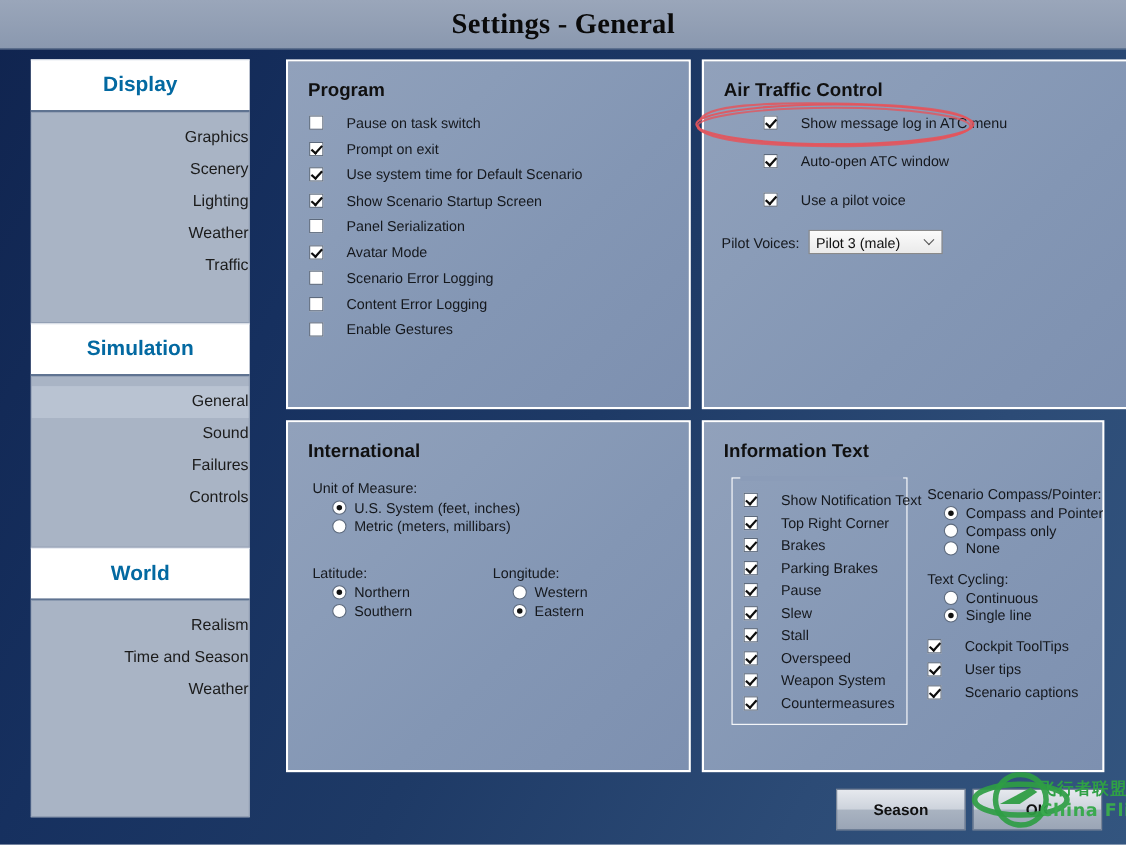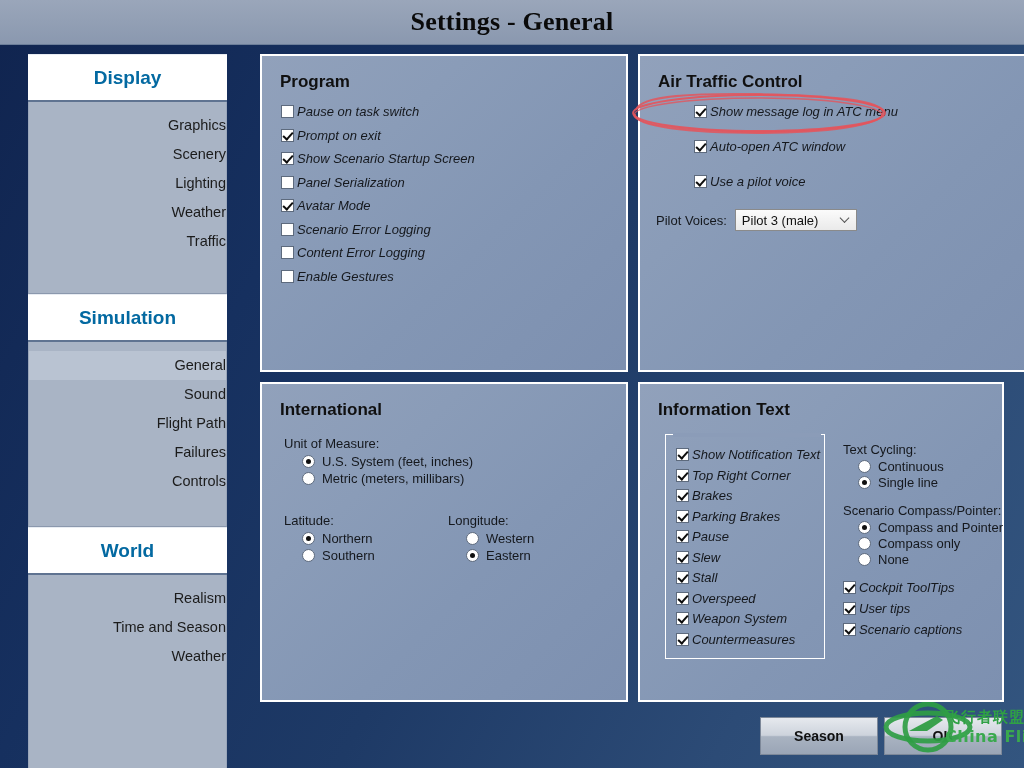--- a/index.html
+++ b/index.html
@@ -108,21 +108,21 @@
   }
   .chk.on::after {
     content: "";
     position: absolute;
     left: 3px; top: 0px;
     width: 4px; height: 8px;
     border: solid #0d0d0d;
     border-width: 0 2px 2px 0;
     transform: rotate(42deg);
   }
-  .chk-label { font-size: 13px; color: #15181d; margin-left: 3px; white-space: nowrap; font-style: italic; }
+  .chk-label { font-size: 13px; color: #15181d; margin-left: 21px; white-space: nowrap; }
 
   .rad {
     width: 13px; height: 13px;
     border-radius: 50%;
     background: #ffffff;
     border: 1px solid #5d6a7d;
     flex: 0 0 auto;
     position: relative;
   }
   .rad.on::after {
@@ -281,21 +281,20 @@
           <div class="nav-item">Weather</div>
           <div class="nav-item">Traffic</div>
           <div class="nav-spacer-display"></div>
         </div>
       </div>
       <div class="nav-group">
         <div class="nav-header">Simulation</div>
         <div class="nav-body">
           <div class="nav-item selected">General</div>
           <div class="nav-item">Sound</div>
-          <div class="nav-item">Flight Path</div>
           <div class="nav-item">Failures</div>
           <div class="nav-item">Controls</div>
           <div class="nav-spacer-sim"></div>
         </div>
       </div>
       <div class="nav-group">
         <div class="nav-header">World</div>
         <div class="nav-body">
           <div class="nav-item">Realism</div>
           <div class="nav-item">Time and Season</div>
@@ -308,20 +307,24 @@
   <div class="panel" id="panel-program">
     <div class="panel-title">Program</div>
     <div id="program-list">
         <div class="chk-row">
           <span class="chk"></span>
           <span class="chk-label">Pause on task switch</span>
         </div>
         <div class="chk-row">
           <span class="chk on"></span>
           <span class="chk-label">Prompt on exit</span>
+        </div>
+        <div class="chk-row">
+          <span class="chk on"></span>
+          <span class="chk-label">Use system time for Default Scenario</span>
         </div>
         <div class="chk-row">
           <span class="chk on"></span>
           <span class="chk-label">Show Scenario Startup Screen</span>
         </div>
         <div class="chk-row">
           <span class="chk"></span>
           <span class="chk-label">Panel Serialization</span>
         </div>
         <div class="chk-row">
@@ -456,46 +459,46 @@
               <span class="chk-label">Weapon System</span>
             </div>
             <div class="chk-row">
               <span class="chk on"></span>
               <span class="chk-label">Countermeasures</span>
             </div>
           </div>
       </div>
       <div id="info-right">
         <div class="block">
+          <div class="sub-label">Scenario Compass/Pointer:</div>
+          <div class="radios" id="compass-list">
+              <div class="rad-row">
+                <span class="rad on"></span>
+                <span class="rad-label">Compass and Pointer</span>
+              </div>
+              <div class="rad-row">
+                <span class="rad"></span>
+                <span class="rad-label">Compass only</span>
+              </div>
+              <div class="rad-row">
+                <span class="rad"></span>
+                <span class="rad-label">None</span>
+              </div>
+            </div>
+        </div>
+        <div class="block">
           <div class="sub-label">Text Cycling:</div>
           <div class="radios" id="cycling-list">
               <div class="rad-row">
                 <span class="rad"></span>
                 <span class="rad-label">Continuous</span>
               </div>
               <div class="rad-row">
                 <span class="rad on"></span>
                 <span class="rad-label">Single line</span>
-              </div>
-            </div>
-        </div>
-        <div class="block">
-          <div class="sub-label">Scenario Compass/Pointer:</div>
-          <div class="radios" id="compass-list">
-              <div class="rad-row">
-                <span class="rad on"></span>
-                <span class="rad-label">Compass and Pointer</span>
-              </div>
-              <div class="rad-row">
-                <span class="rad"></span>
-                <span class="rad-label">Compass only</span>
-              </div>
-              <div class="rad-row">
-                <span class="rad"></span>
-                <span class="rad-label">None</span>
               </div>
             </div>
         </div>
         <div id="extra-list">
             <div class="chk-row">
               <span class="chk on"></span>
               <span class="chk-label">Cockpit ToolTips</span>
             </div>
             <div class="chk-row">
               <span class="chk on"></span>

